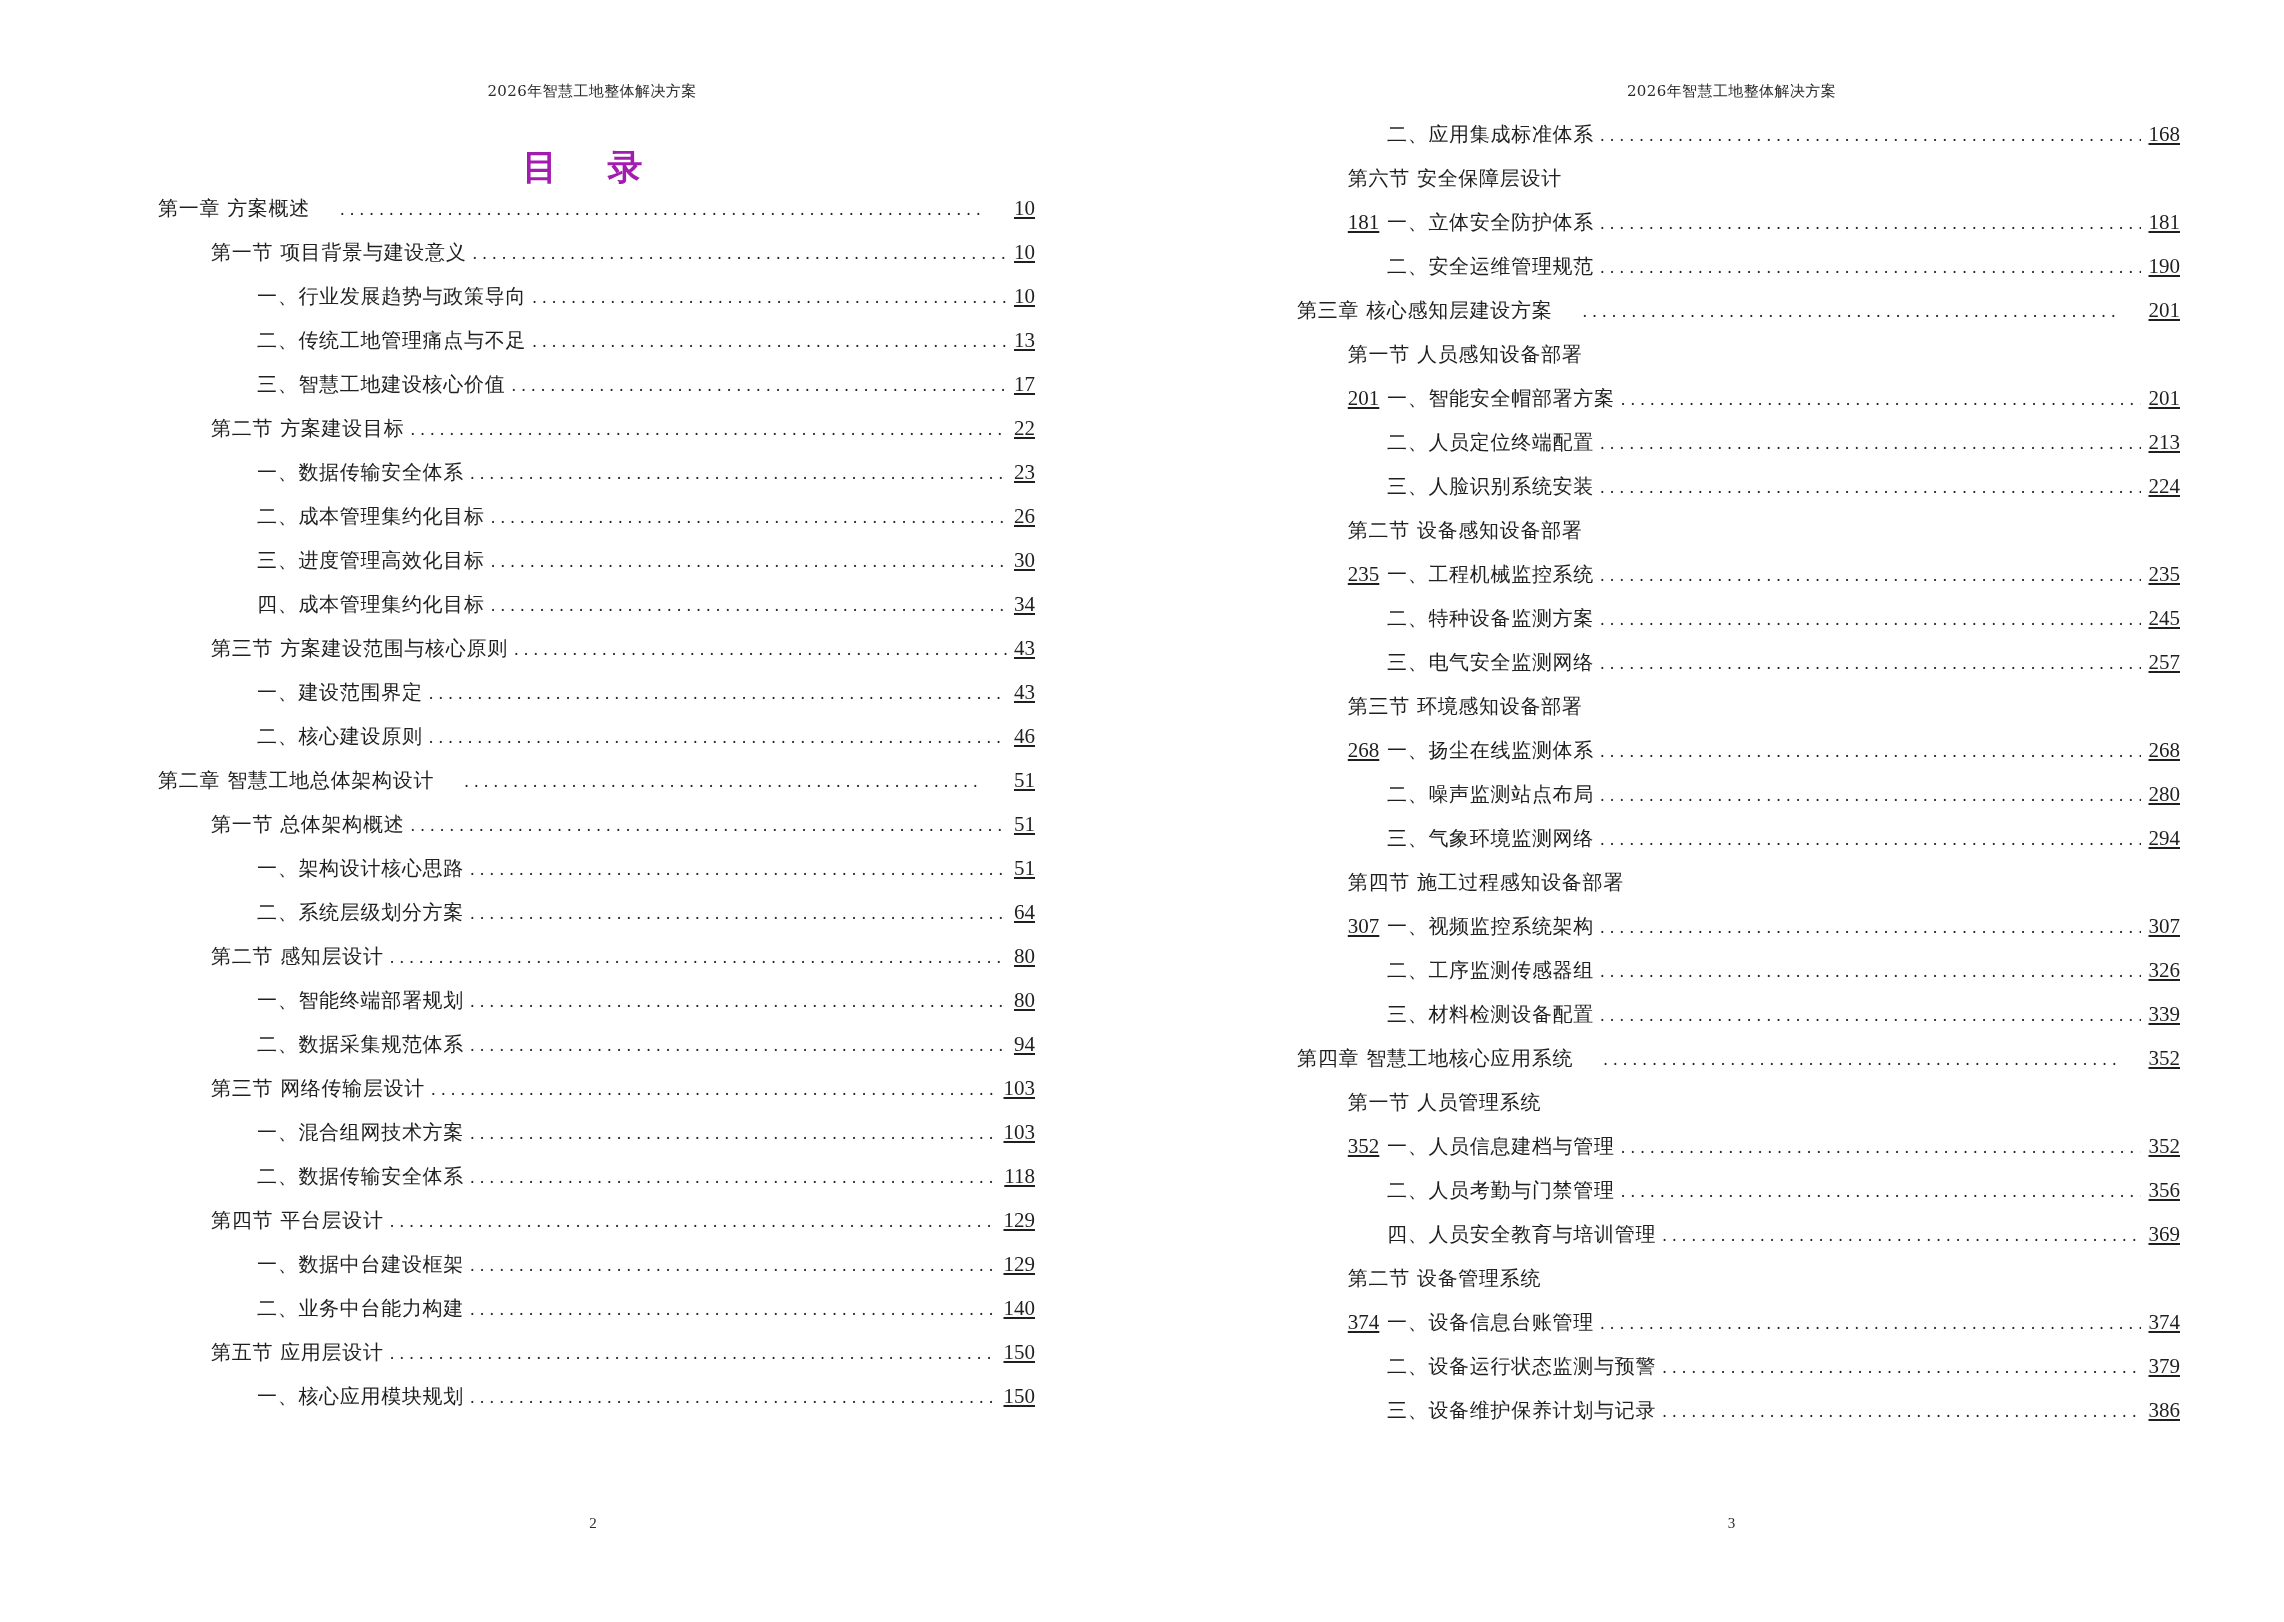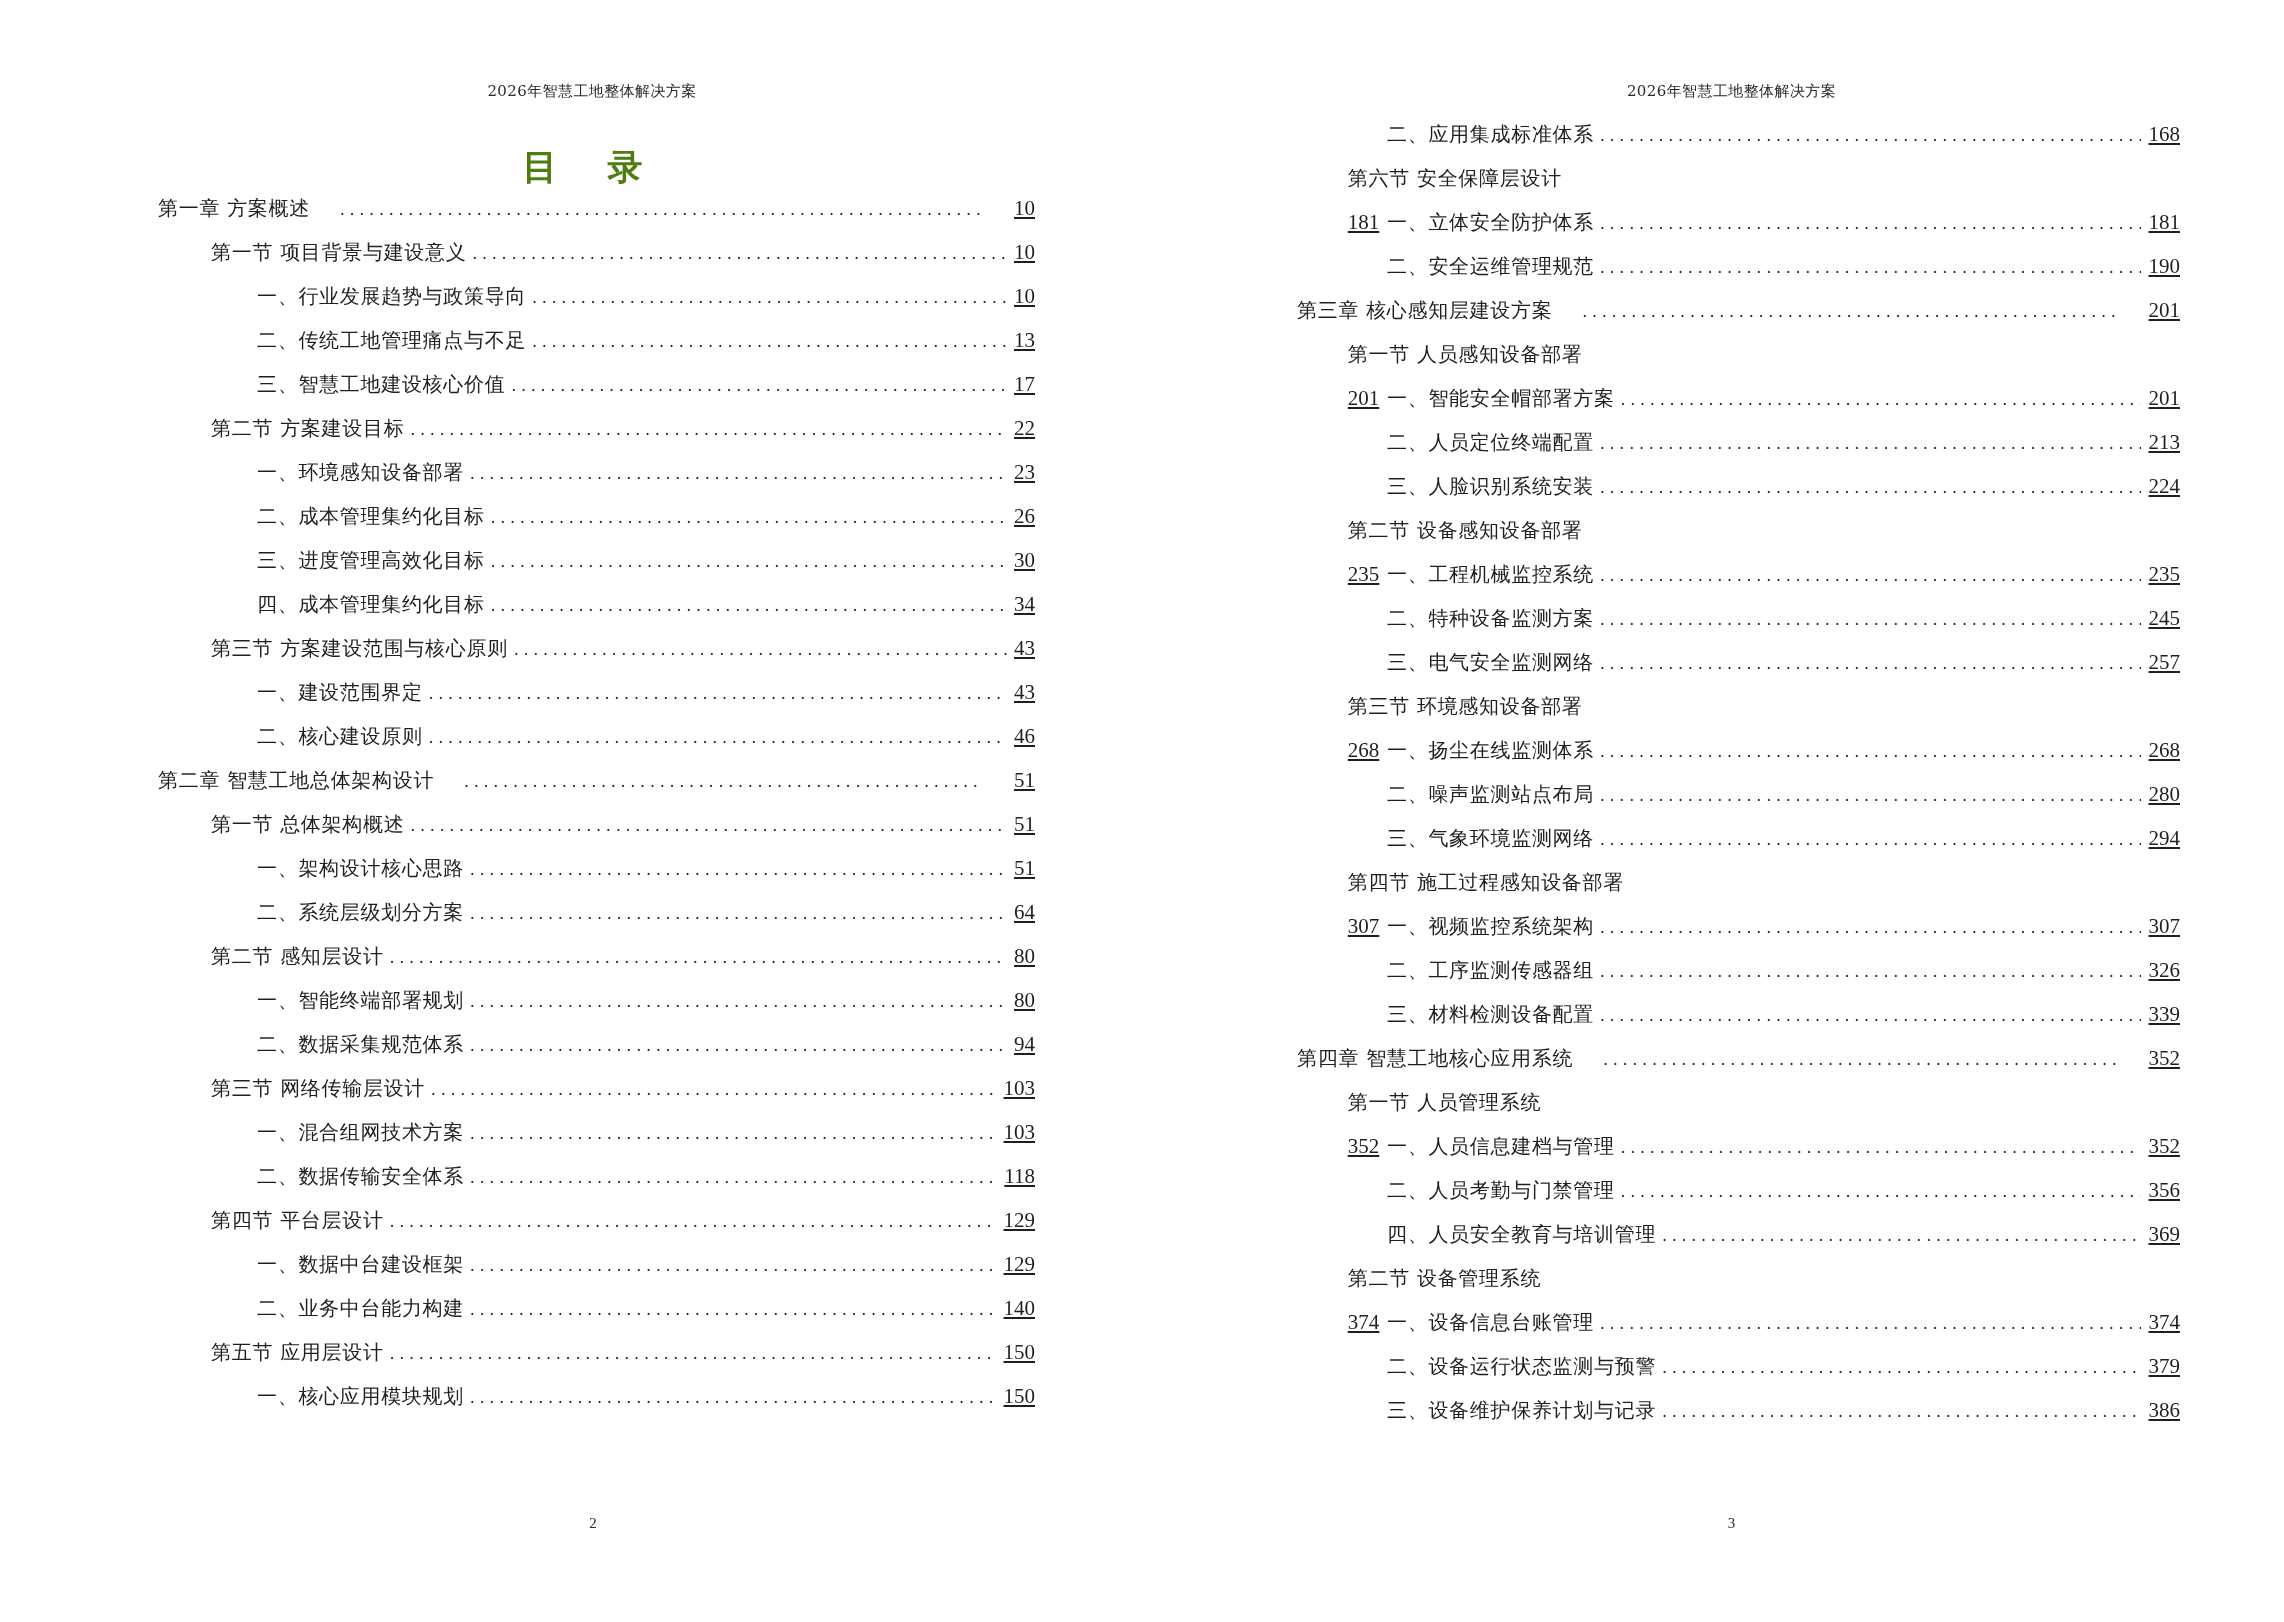--- a/index.html
+++ b/index.html
@@ -41,21 +41,21 @@
     .toc-title {
       position: absolute;
       top: 123px;
       left: 173px;
       width: 838px;
       text-align: center;
       font-size: 35px;
       line-height: 42px;
       font-weight: bold;
       letter-spacing: 19px;
-      color: #4d7c0f;
+      color: #a21caf;
     }
 
     .toc-list {
       position: absolute;
       margin: 0;
       padding: 0;
       list-style: none;
     }
     .page-left .toc-list  { top: 186px; left: 158px; width: 877px; }
     .page-right .toc-list { top: 112px; left: 155px; width: 883px; }
@@ -144,21 +144,21 @@
         <span class="toc-label">三、智慧工地建设核心价值</span>
         <span class="toc-leader"></span>
         <span class="toc-page">17</span>
       </li>
       <li class="toc-row level-1">
         <span class="toc-label">第二节  方案建设目标</span>
         <span class="toc-leader"></span>
         <span class="toc-page">22</span>
       </li>
       <li class="toc-row level-2">
-        <span class="toc-label">一、环境感知设备部署</span>
+        <span class="toc-label">一、数据传输安全体系</span>
         <span class="toc-leader"></span>
         <span class="toc-page">23</span>
       </li>
       <li class="toc-row level-2">
         <span class="toc-label">二、成本管理集约化目标</span>
         <span class="toc-leader"></span>
         <span class="toc-page">26</span>
       </li>
       <li class="toc-row level-2">
         <span class="toc-label">三、进度管理高效化目标</span>

